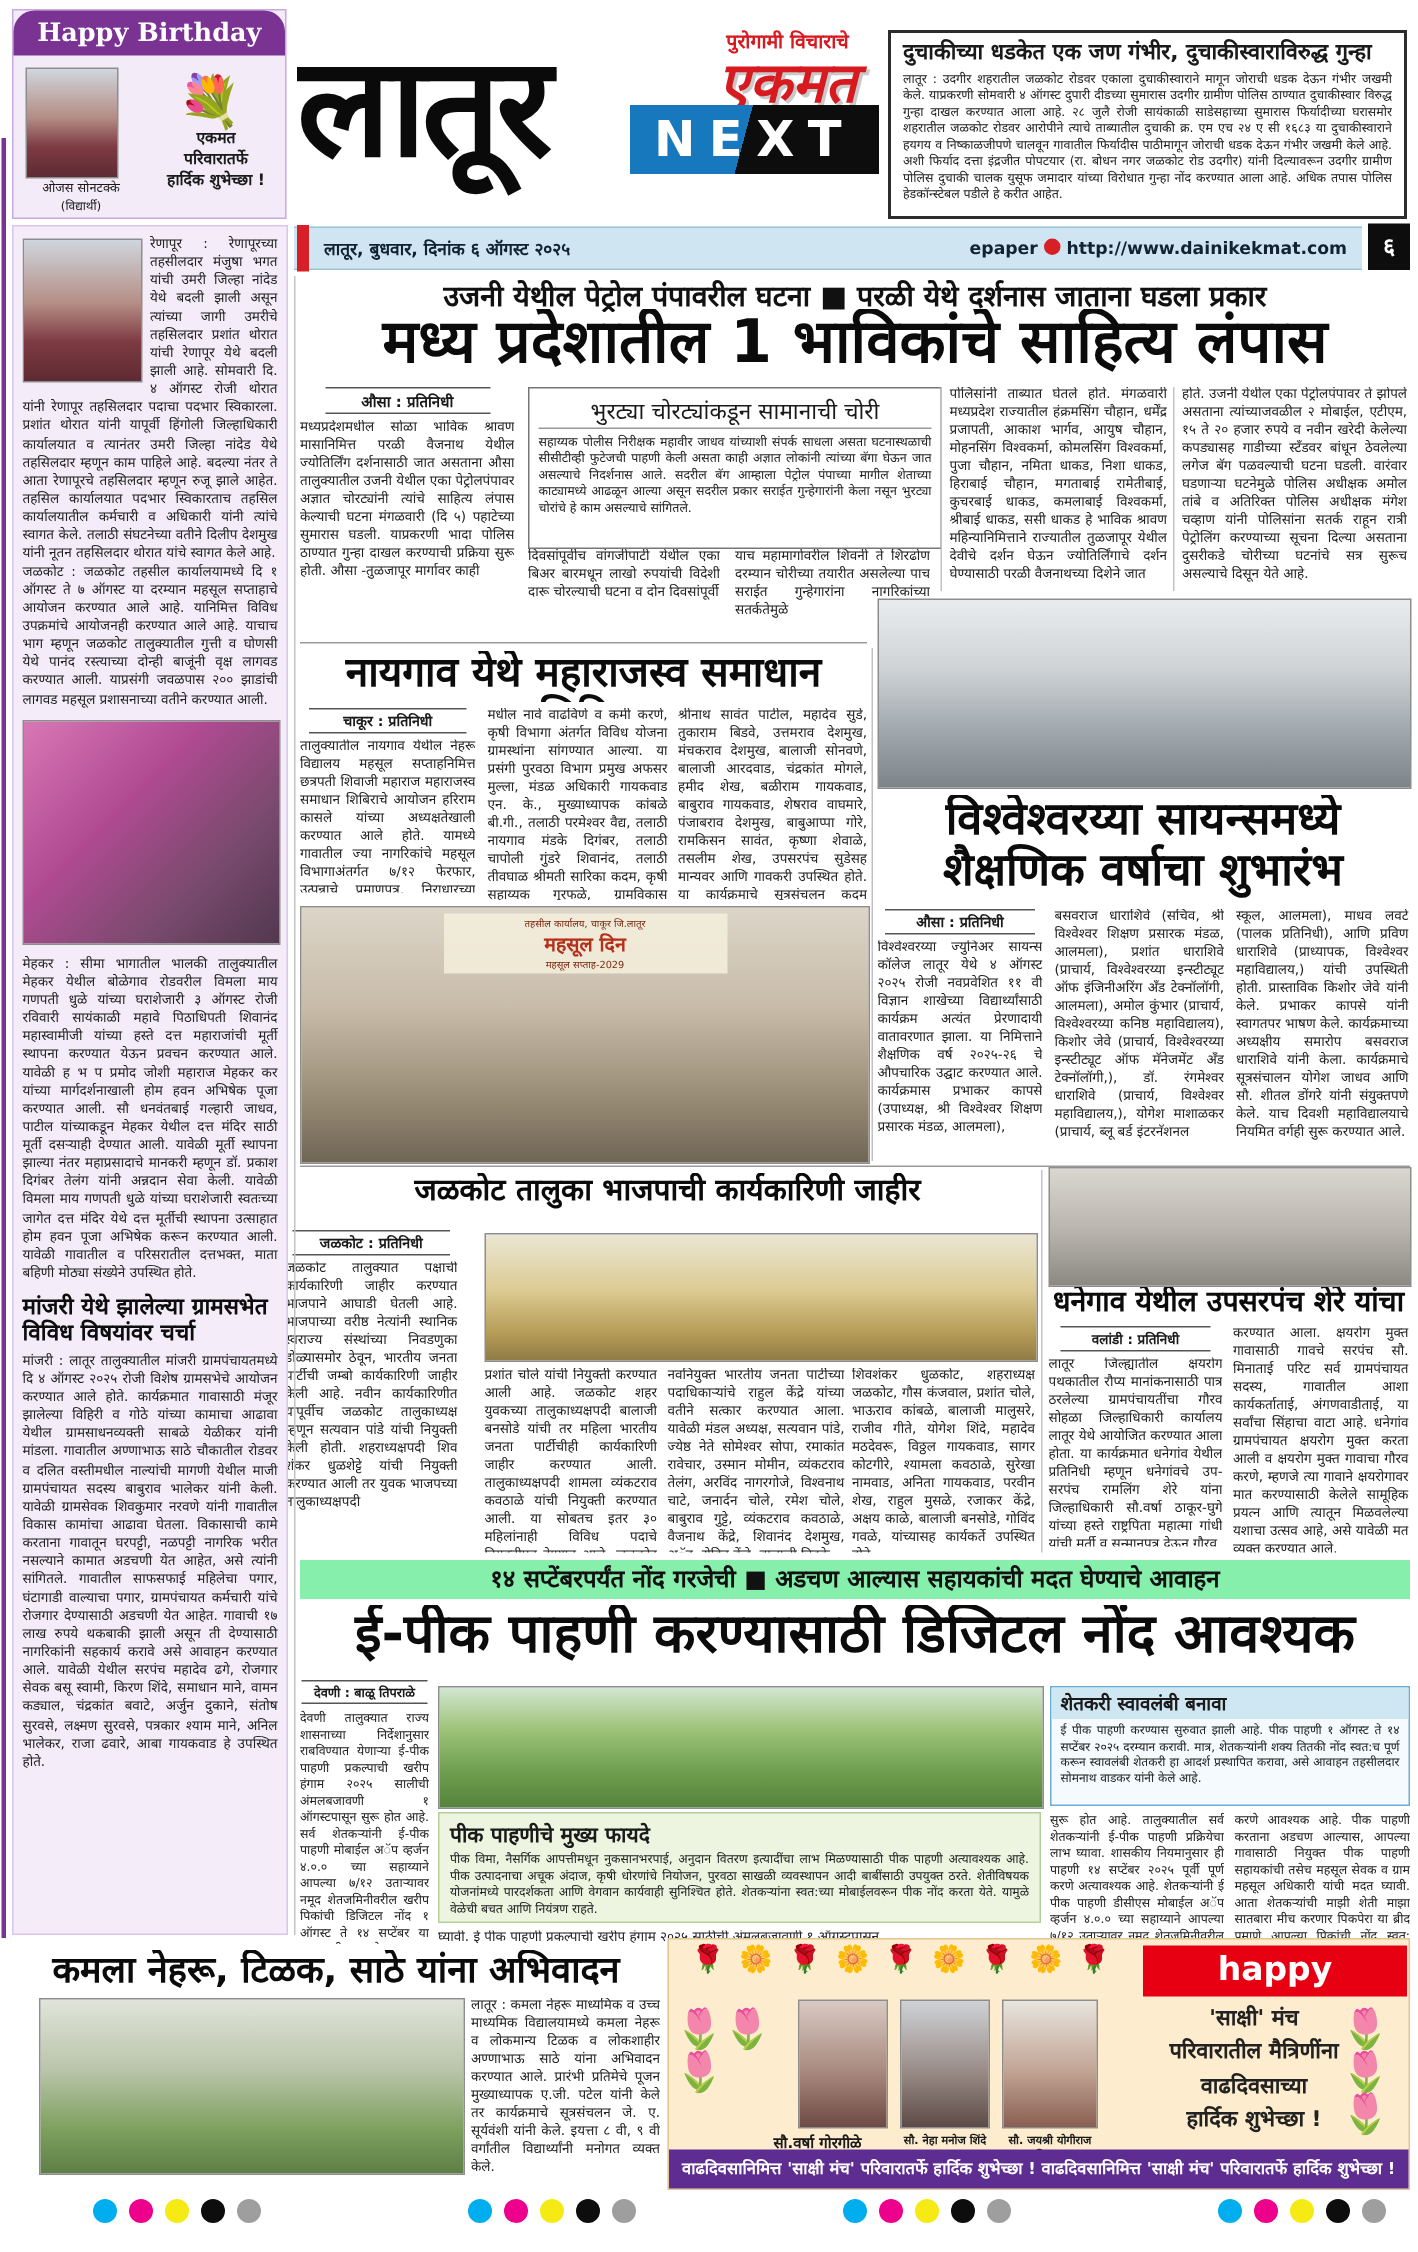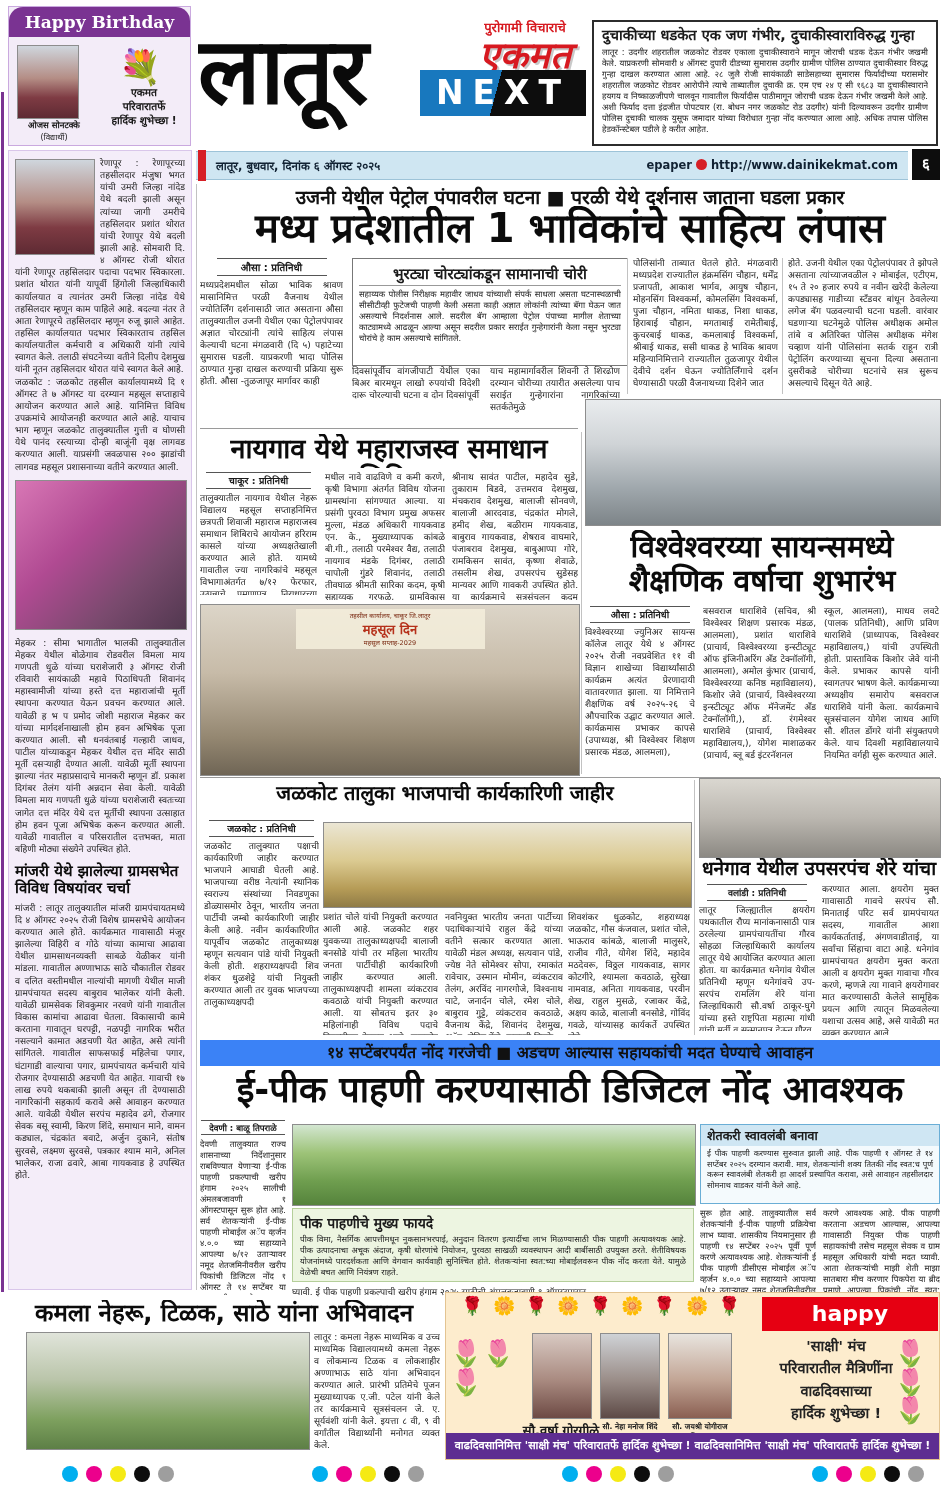--- a/index.html
+++ b/index.html
@@ -41,21 +41,21 @@
 </style>
 </head>
 <body>
 
 <div class="abs" style="left:1px;top:92px;width:3px;height:1200px;background:#7a3392"></div>
 
 <div class="abs" style="left:8px;top:6px;width:181px;height:138px;background:#f3ecf8;border:1px solid #caa9df">
   <div style="background:#7a3392;color:#fff;font-family:'DejaVu Serif','Liberation Serif',serif;font-weight:bold;font-size:17px;text-align:center;height:30px;line-height:30px;border-radius:14px 14px 0 0">Happy Birthday</div>
   <div class="ph ph-portrait" style="left:8px;top:38px;width:60px;height:72px"></div>
   <div class="abs" style="left:110px;top:40px;font-size:34px">💐</div>
-  <div class="abs" style="left:0;top:112px;width:90px;text-align:center;font-size:8.5px;font-weight:bold">ओजस सोनटक्के</div>
+  <div class="abs" style="left:0;top:112px;width:90px;text-align:center;font-size:8.5px;font-weight:normal">ओजस सोनटक्के</div>
   <div class="abs" style="left:0;top:124px;width:90px;text-align:center;font-size:8px">(विद्यार्थी)</div>
   <div class="abs" style="left:92px;top:78px;width:86px;text-align:center;font-weight:bold;font-size:10.5px;line-height:1.35">
     <div>एकमत</div>
     <div>परिवारातर्फे</div>
     <div>हार्दिक शुभेच्छा !</div>
   </div>
 </div>
 
 <div class="abs" style="left:198px;top:2px;width:235px;height:142px;font-size:92px;font-weight:bold;color:#0a0a0a;letter-spacing:-3px;line-height:140px;overflow:hidden">लातूर</div>
 <div class="abs" style="left:462px;top:18px;width:126px;text-align:center;color:#d71920;font-weight:bold;font-size:13px">पुरोगामी विचाराचे</div>
@@ -79,21 +79,21 @@
 <div class="abs" style="left:912px;top:149px;width:28px;height:31px;background:#0d0d0d;color:#fff;font-size:15px;font-weight:bold;text-align:center;line-height:31px">६</div>
 
 <div class="abs kicker" style="left:200px;top:184px;width:740px;height:24px;font-size:19px">उजनी येथील पेट्रोल पंपावरील घटना ■ परळी येथे दर्शनास जाताना घडला प्रकार</div>
 <div class="abs headline" style="left:200px;top:206px;width:740px;height:48px;font-size:40px">मध्य प्रदेशातील 1 भाविकांचे साहित्य लंपास</div>
 
 <div class="abs" style="left:200px;top:258px;width:143px;height:172px;overflow:hidden">
   <div class="byline" style="width:110px">औसा : प्रतिनिधी</div>
   <div class="bodytext" style="height:148px">मध्यप्रदेशमधील सोळा भाविक श्रावण मासानिमित्त परळी वैजनाथ येथील ज्योतिर्लिंग दर्शनासाठी जात असताना औसा तालुक्यातील उजनी येथील एका पेट्रोलपंपावर अज्ञात चोरट्यांनी त्यांचे साहित्य लंपास केल्याची घटना मंगळवारी (दि ५) पहाटेच्या सुमारास घडली. याप्रकरणी भादा पोलिस ठाण्यात गुन्हा दाखल करण्याची प्रक्रिया सुरू होती. औसा -तुळजापूर मार्गावर काही</div>
 </div>
 <div class="subhead-box" style="left:352px;top:258px;width:262px;height:98px">
-  <div style="font-weight:bold;font-size:15px;text-align:center;border-bottom:1px solid #999;padding-bottom:2px;margin-bottom:3px">भुरट्या चोरट्यांकडून सामानाची चोरी</div>
+  <div style="font-weight:normal;font-size:15px;text-align:center;border-bottom:1px solid #999;padding-bottom:2px;margin-bottom:3px">भुरट्या चोरट्यांकडून सामानाची चोरी</div>
   <div class="bodytext" style="font-size:8.3px;height:66px">सहाय्यक पोलीस निरीक्षक महावीर जाधव यांच्याशी संपर्क साधला असता घटनास्थळाची सीसीटीव्ही फुटेजची पाहणी केली असता काही अज्ञात लोकांनी त्यांच्या बॅगा घेऊन जात असल्याचे निदर्शनास आले. सदरील बॅग आम्हाला पेट्रोल पंपाच्या मागील शेताच्या काट्यामध्ये आढळून आल्या असून सदरील प्रकार सराईत गुन्हेगारांनी केला नसून भुरट्या चोरांचे हे काम असल्याचे सांगितले.</div>
 </div>
 <div class="abs bodytext" style="left:352px;top:366px;width:128px;height:62px">दिवसांपूर्वीच वांगजीपाटी येथील एका बिअर बारमधून लाखो रुपयांची विदेशी दारू चोरल्याची घटना व दोन दिवसांपूर्वी</div>
 <div class="abs bodytext" style="left:490px;top:366px;width:130px;height:62px">याच महामार्गावरील शिवनी ते शिरढोण दरम्यान चोरीच्या तयारीत असलेल्या पाच सराईत गुन्हेगारांना नागरिकांच्या सतर्कतेमुळे</div>
 <div class="abs bodytext" style="left:633px;top:258px;width:145px;height:136px">पोलिसांनी ताब्यात घेतले होते. मंगळवारी मध्यप्रदेश राज्यातील हंक्रमसिंग चौहान, धर्मेंद्र प्रजापती, आकाश भार्गव, आयुष चौहान, मोहनसिंग विश्वकर्मा, कोमलसिंग विश्वकर्मा, पुजा चौहान, नमिता धाकड, निशा धाकड, हिराबाई चौहान, मगताबाई रामेतीबाई, कुचरबाई धाकड, कमलाबाई विश्वकर्मा, श्रीबाई धाकड, ससी धाकड हे भाविक श्रावण महिन्यानिमित्ताने राज्यातील तुळजापूर येथील देवीचे दर्शन घेऊन ज्योतिर्लिंगाचे दर्शन घेण्यासाठी परळी वैजनाथच्या दिशेने जात</div>
 <div class="abs bodytext" style="left:788px;top:258px;width:150px;height:136px">होते. उजनी येथील एका पेट्रोलपंपावर ते झोपले असताना त्यांच्याजवळील २ मोबाईल, एटीएम, १५ ते २० हजार रुपये व नवीन खरेदी केलेल्या कपड्यासह गाडीच्या स्टँडवर बांधून ठेवलेल्या लगेज बॅग पळवल्याची घटना घडली. वारंवार घडणाऱ्या घटनेमुळे पोलिस अधीक्षक अमोल तांबे व अतिरिक्त पोलिस अधीक्षक मंगेश चव्हाण यांनी पोलिसांना सतर्क राहून रात्री पेट्रोलिंग करण्याच्या सूचना दिल्या असताना दुसरीकडे चोरीच्या घटनांचे सत्र सुरूच असल्याचे दिसून येते आहे.</div>
 <div class="vr" style="left:627px;top:258px;height:136px"></div>
 <div class="vr" style="left:782px;top:258px;height:136px"></div>
 
 <div class="ph ph-stage" style="left:585px;top:399px;width:354px;height:125px"></div>
@@ -117,39 +117,39 @@
   <div style="position:absolute;left:25%;top:4px;width:50%;text-align:center;background:rgba(245,238,220,.85);padding:2px 0">
     <div style="font-size:6.5px;color:#7a2a12">तहसील कार्यालय, चाकूर जि.लातूर</div>
     <div style="font-size:13px;font-weight:bold;color:#b5301a">महसूल दिन</div>
     <div style="font-size:6.5px;color:#7a2a12">महसूल सप्ताह-2029</div>
   </div>
 </div>
 <div class="vr" style="left:581px;top:432px;height:342px"></div>
 
 <div class="hr" style="left:200px;top:777px;width:740px"></div>
 <div class="abs headline" style="left:200px;top:782px;width:490px;height:34px;font-size:20px">जळकोट तालुका भाजपाची कार्यकारिणी जाहीर</div>
-<div class="abs" style="left:204px;top:820px;width:115px;height:215px;overflow:hidden">
+<div class="abs" style="left:190px;top:820px;width:115px;height:215px;overflow:hidden">
   <div class="byline" style="width:105px;font-size:9.5px">जळकोट : प्रतिनिधी</div>
   <div class="bodytext" style="height:190px">जळकोट तालुक्यात पक्षाची कार्यकारिणी जाहीर करण्यात भाजपाने आघाडी घेतली आहे. भाजपाच्या वरीष्ठ नेत्यांनी स्थानिक स्वराज्य संस्थांच्या निवडणुका डोळ्यासमोर ठेवून, भारतीय जनता पार्टीची जम्बो कार्यकारिणी जाहीर केली आहे. नवीन कार्यकारिणीत यापूर्वीच जळकोट तालुकाध्यक्ष म्हणून सत्यवान पांडे यांची नियुक्ती केली होती. शहराध्यक्षपदी शिव शंकर धुळशेट्टे यांची नियुक्ती करण्यात आली तर युवक भाजपच्या तालुकाध्यक्षपदी</div>
 </div>
 <div class="ph ph-bjp" style="left:323px;top:822px;width:367px;height:84px"></div>
 <div class="abs bodytext" style="left:323px;top:912px;width:115px;height:123px">प्रशांत चोले यांची नियुक्ती करण्यात आली आहे. जळकोट शहर युवकच्या तालुकाध्यक्षपदी बालाजी बनसोडे यांची तर महिला भारतीय जनता पार्टीचीही कार्यकारिणी जाहीर करण्यात आली. तालुकाध्यक्षपदी शामला व्यंकटराव कवठाळे यांची नियुक्ती करण्यात आली. या सोबतच इतर ३० महिलांनाही विविध पदाचे नियुक्तीपत्र देण्यात आले. जळकोट तालुक्याच्या सर्व</div>
 <div class="abs bodytext" style="left:445px;top:912px;width:118px;height:123px">नवनियुक्त भारतीय जनता पार्टीच्या पदाधिकाऱ्यांचे राहुल केंद्रे यांच्या वतीने सत्कार करण्यात आला. यावेळी मंडल अध्यक्ष, सत्यवान पांडे, ज्येष्ठ नेते सोमेश्वर सोपा, रमाकांत रावेचार, उस्मान मोमीन, व्यंकटराव तेलंग, अरविंद नागरगोजे, विश्वनाथ चाटे, जनार्दन चोले, रमेश चोले, बाबुराव गुट्टे, व्यंकटराव कवठाळे, वैजनाथ केंद्रे, शिवानंद देशमुख, अॅड. रोहित केंद्रे, बालाजी तिडके,</div>
 <div class="abs bodytext" style="left:568px;top:912px;width:122px;height:123px">शिवशंकर धुळकोट, शहराध्यक्ष जळकोट, गौस कंजवाल, प्रशांत चोले, भाऊराव कांबळे, बालाजी मालुसरे, राजीव गीते, योगेश शिंदे, महादेव मठदेवरू, विठ्ठल गायकवाड, सागर कोटगीरे, श्यामला कवठाळे, सुरेखा नामवाड, अनिता गायकवाड, परवीन शेख, राहुल मुसळे, रजाकर केंद्रे, अक्षय काळे, बालाजी बनसोडे, गोविंद गवळे, यांच्यासह कार्यकर्ते उपस्थित होते.</div>
 
 <div class="vr" style="left:694px;top:780px;height:255px"></div>
 <div class="ph ph-dhane" style="left:699px;top:778px;width:240px;height:78px"></div>
 <div class="abs headline" style="left:699px;top:858px;width:240px;height:24px;font-size:19px">धनेगाव येथील उपसरपंच शेरे यांचा सत्कार</div>
 <div class="abs" style="left:699px;top:884px;width:116px;height:151px;overflow:hidden">
   <div class="byline" style="width:100px;font-size:9px">वलांडी : प्रतिनिधी</div>
   <div class="bodytext" style="height:126px">लातूर जिल्ह्यातील क्षयरोग पथकातील रौप्य मानांकनासाठी पात्र ठरलेल्या ग्रामपंचायतींचा गौरव सोहळा जिल्हाधिकारी कार्यालय लातूर येथे आयोजित करण्यात आला होता. या कार्यक्रमात धनेगांव येथील प्रतिनिधी म्हणून धनेगांवचे उप-सरपंच रामलिंग शेरे यांना जिल्हाधिकारी सौ.वर्षा ठाकूर-घुगे यांच्या हस्ते राष्ट्रपिता महात्मा गांधी यांची मूर्ती व सन्मानपत्र देऊन गौरव</div>
 </div>
 <div class="abs bodytext" style="left:822px;top:884px;width:117px;height:151px">करण्यात आला. क्षयरोग मुक्त गावासाठी गावचे सरपंच सौ. मिनाताई परिट सर्व ग्रामपंचायत सदस्य, गावातील आशा कार्यकर्ताताई, अंगणवाडीताई, या सर्वांचा सिंहाचा वाटा आहे. धनेगांव ग्रामपंचायत क्षयरोग मुक्त करता आली व क्षयरोग मुक्त गावाचा गौरव करणे, म्हणजे त्या गावाने क्षयरोगावर मात करण्यासाठी केलेले सामूहिक प्रयत्न आणि त्यातून मिळवलेल्या यशाचा उत्सव आहे, असे यावेळी मत व्यक्त करण्यात आले.</div>
 
-<div class="abs kicker" style="left:200px;top:1040px;width:740px;height:26px;background:#3b82f6;font-size:16px;line-height:26px">१४ सप्टेंबरपर्यंत नोंद गरजेची ■ अडचण आल्यास सहायकांची मदत घेण्याचे आवाहन</div>
+<div class="abs kicker" style="left:200px;top:1040px;width:740px;height:26px;background:#86efac;font-size:16px;line-height:26px">१४ सप्टेंबरपर्यंत नोंद गरजेची ■ अडचण आल्यास सहायकांची मदत घेण्याचे आवाहन</div>
 <div class="abs headline" style="left:200px;top:1070px;width:740px;height:46px;font-size:36px">ई-पीक पाहणी करण्यासाठी डिजिटल नोंद आवश्यक</div>
 <div class="abs" style="left:200px;top:1120px;width:86px;height:180px;overflow:hidden">
   <div class="byline" style="width:84px;font-size:8.5px">देवणी : बाळू तिपराळे</div>
   <div class="bodytext" style="font-size:8.3px;height:156px">देवणी तालुक्यात राज्य शासनाच्या निर्देशानुसार राबविण्यात येणाऱ्या ई-पीक पाहणी प्रकल्पाची खरीप हंगाम २०२५ सालीची अंमलबजावणी १ ऑगस्टपासून सुरू होत आहे. सर्व शेतकऱ्यांनी ई-पीक पाहणी मोबाईल अॅप व्हर्जन ४.०.० च्या सहाय्याने आपल्या ७/१२ उताऱ्यावर नमूद शेतजमिनीवरील खरीप पिकांची डिजिटल नोंद १ ऑगस्ट ते १४ सप्टेंबर या कालावधीत करणे आवश्यक आहे. ई पीक पाहणी करताना अडचण आल्यास, आपल्या गावासाठी नियुक्त पीक पाहणी सहायकांची मदत</div>
 </div>
 <div class="ph ph-field" style="left:292px;top:1124px;width:402px;height:80px"></div>
 <div class="abs" style="left:292px;top:1208px;width:402px;height:74px;background:#edf5e1;border:1px solid #b5cf9a;padding:4px 7px;box-sizing:border-box;overflow:hidden">
   <div style="font-weight:bold;font-size:14px;margin-bottom:2px">पीक पाहणीचे मुख्य फायदे</div>
   <div class="bodytext" style="font-size:8.2px;height:48px">पीक विमा, नैसर्गिक आपत्तीमधून नुकसानभरपाई, अनुदान वितरण इत्यादींचा लाभ मिळण्यासाठी पीक पाहणी अत्यावश्यक आहे. पीक उत्पादनाचा अचूक अंदाज, कृषी धोरणांचे नियोजन, पुरवठा साखळी व्यवस्थापन आदी बाबींसाठी उपयुक्त ठरते. शेतीविषयक योजनांमध्ये पारदर्शकता आणि वेगवान कार्यवाही सुनिश्चित होते. शेतकऱ्यांना स्वत:च्या मोबाईलवरून पीक नोंद करता येते. यामुळे वेळेची बचत आणि नियंत्रण राहते.</div>
 </div>
@@ -166,21 +166,21 @@
 <div class="abs bodytext" style="left:314px;top:1332px;width:126px;height:116px">लातूर : कमला नेहरू माध्यमिक व उच्च माध्यमिक विद्यालयामध्ये कमला नेहरू व लोकमान्य टिळक व लोकशाहीर अण्णाभाऊ साठे यांना अभिवादन करण्यात आले. प्रारंभी प्रतिमेचे पूजन मुख्याध्यापक ए.जी. पटेल यांनी केले तर कार्यक्रमाचे सूत्रसंचलन जे. ए. सूर्यवंशी यांनी केले. इयत्ता ८ वी, ९ वी वर्गांतील विद्यार्थ्यांनी मनोगत व्यक्त केले.</div>
 
 <div class="abs" style="left:445px;top:1292px;width:495px;height:168px;background:#fdeccd;border:1px solid #e3c492;box-sizing:border-box">
   <div class="abs" style="left:15px;top:2px;width:300px;font-size:18px;letter-spacing:2px;overflow:hidden;white-space:nowrap">🌹 🌼 🌹 🌼 🌹 🌼 🌹 🌼 🌹</div>
   <div class="ribbon" style="left:316px;top:4px;width:176px;height:34px;font-size:22px;line-height:34px">happy birthday</div>
   <div class="abs" style="left:4px;top:46px;width:80px;font-size:26px;line-height:1.1;word-spacing:-8px">🌷🌷🌷</div>
   <div class="abs" style="left:448px;top:46px;width:46px;font-size:26px;line-height:1.1">🌷🌷🌷</div>
   <div class="ph ph-w1" style="left:86px;top:40px;width:58px;height:84px"></div>
   <div class="ph ph-w2" style="left:154px;top:40px;width:58px;height:84px"></div>
   <div class="ph ph-w3" style="left:222px;top:40px;width:62px;height:84px"></div>
-  <div class="abs" style="left:76px;top:128px;width:78px;text-align:center;font-size:13px;font-weight:bold">सौ.वर्षा गोरगीळे</div>
+  <div class="abs" style="left:60px;top:128px;width:78px;text-align:center;font-size:10px;font-weight:bold">सौ.वर्षा गोरगीळे</div>
   <div class="abs" style="left:148px;top:128px;width:72px;text-align:center;font-size:7.5px;font-weight:bold">सौ. नेहा मनोज शिंदे</div>
   <div class="abs" style="left:216px;top:128px;width:76px;text-align:center;font-size:7.5px;font-weight:bold">सौ. जयश्री योगीराज मिसाळ</div>
   <div class="abs" style="left:300px;top:42px;width:180px;text-align:center;font-weight:bold;font-size:14.5px;line-height:1.55;color:#222">
     <div>'साक्षी' मंच</div>
     <div>परिवारातील मैत्रिणींना</div>
     <div>वाढदिवसाच्या</div>
     <div>हार्दिक शुभेच्छा !</div>
   </div>
   <div class="abs" style="left:0;top:140px;width:100%;height:26px;background:#5e2d91;color:#fff;font-weight:bold;font-size:11px;text-align:center;line-height:26px;overflow:hidden">वाढदिवसानिमित्त 'साक्षी मंच' परिवारातर्फे हार्दिक शुभेच्छा ! वाढदिवसानिमित्त 'साक्षी मंच' परिवारातर्फे हार्दिक शुभेच्छा !</div>
 </div>

